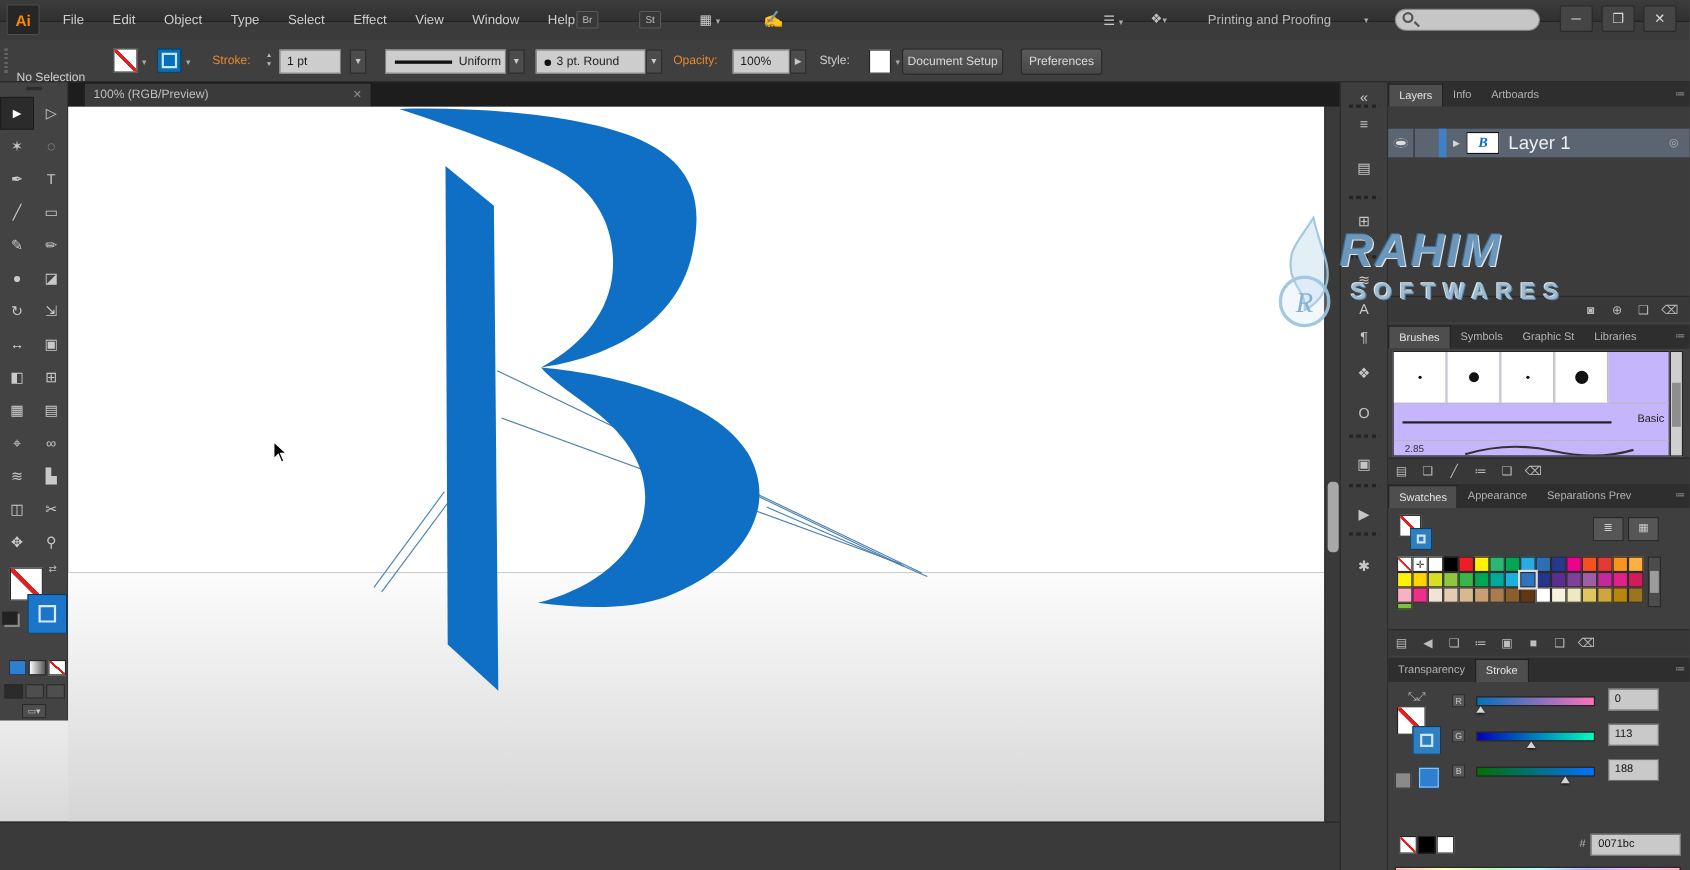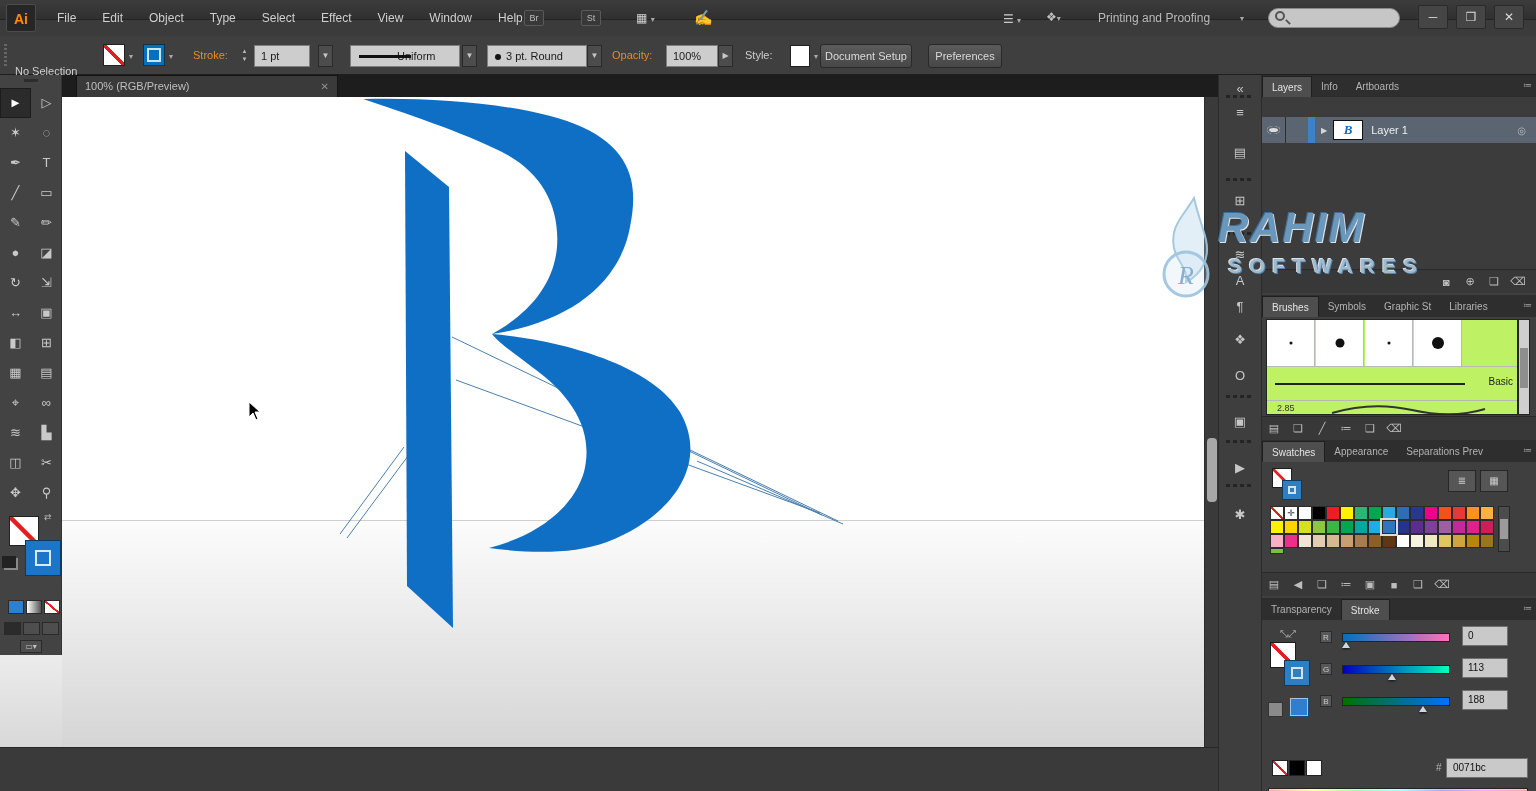--- a/index.html
+++ b/index.html
@@ -119,25 +119,25 @@
   #layer-row { position:absolute; left:0; top:20px; width:274px; height:26px; background:#5a6571;
     display:flex; align-items:center;}
   #eye-cell { width:24px; height:26px; border-right:1px solid #2e2e2e; position:relative;}
   #eye-icon { position:absolute; left:5px; top:9px; width:13px; height:8px; background:#ddd;
     border-radius:50%; box-shadow:inset 0 0 0 2px #5a6571, inset 0 0 0 3px #ddd;}
   #layer-strip { width:7px; height:26px; background:#3f80c6; margin-left:22px;}
   #layer-tri { color:#d8d8d8; font-size:8px; margin-left:6px;}
   #layer-thumb { width:30px; height:20px; background:#fff; border:1px solid #111; margin-left:6px;
     color:#0f6fc5; font-size:13px; font-weight:bold; font-style:italic; text-align:center;
     line-height:18px; font-family:"Liberation Serif", serif;}
-  #layer-name { color:#eee; font-size:11px; margin-left:8px; flex:1;}
+  #layer-name { color:#eee; font-size:17px; margin-left:8px; flex:1;}
   #layer-target { color:#b9b9b9; font-size:10px; margin-right:10px;}
 
   
-  #brush-list { position:absolute; left:4px; top:24px; width:252px; height:96px; background:#bef264;
+  #brush-list { position:absolute; left:4px; top:24px; width:252px; height:96px; background:#c4b5fd;
     border:1px solid #242424; overflow:hidden;}
   .brush-cell { position:absolute; top:0; width:48px; height:46px; border-right:1px solid #b9b9b9;
     background:#fff;}
   .brush-dot { position:absolute; left:50%; top:50%; transform:translate(-50%,-50%);
     background:#111; border-radius:50%;}
   #brush-basic-row { position:absolute; left:0; top:46px; width:252px; height:34px;
     border-top:1px solid #b9b9b9;}
   #brush-basic-line { position:absolute; left:8px; top:16px; width:190px; height:2px; background:#222;}
   #brush-basic-label { position:absolute; right:6px; top:9px; font-size:10px; color:#222;}
   #brush-partial-row { position:absolute; left:0; top:80px; width:252px; height:16px;
@@ -241,21 +241,21 @@
   <div class="abs swatch-box" style="left:103px; top:44px;">
       <span class="none-slash"></span>
     </div>
   <div class="abs caret" style="left:129px; top:52px;">▾</div>
   <div id="stroke-swatch-proxy" class="abs"></div>
   <div class="abs caret" style="left:169px; top:52px;">▾</div>
   <div class="abs ctl-label-orange" style="left:193px; top:36px;">Stroke:</div>
   <div class="abs stepper">▲<br>▼</div>
   <div class="abs field" style="left:254px; top:45px; width:56px;">1 pt</div>
   <div class="abs dd-btn" style="left:318px; top:45px;">▼</div>
-  <div class="abs field" style="left:350px; top:45px; width:110px; padding-left:46px;">Uniform<span id="profile-line"></span></div>
+  <div class="abs field" style="left:350px; top:45px; width:110px; padding-left:66px;">Uniform<span id="profile-line"></span></div>
   <div class="abs dd-btn" style="left:462px; top:45px;">▼</div>
   <div class="abs field" style="left:487px; top:45px; width:100px; padding-left:18px;">3 pt. Round<span id="brush-dot"></span></div>
   <div class="abs dd-btn" style="left:587px; top:45px;">▼</div>
   <div class="abs ctl-label-orange" style="left:612px; top:36px;">Opacity:</div>
   <div class="abs field" style="left:666px; top:45px; width:52px;">100%</div>
   <div class="abs dd-btn" style="left:718px; top:45px;">▶</div>
   <div class="abs ctl-label" style="left:745px; top:36px;">Style:</div>
   <div class="abs swatch-box" style="left:790px; top:45px; width:20px;"></div>
   <div class="abs caret" style="left:814px; top:52px;">▾</div>
   <div class="abs ctl-btn" style="left:806px; top:44px; width:92px; left:820px;">Document Setup</div>

